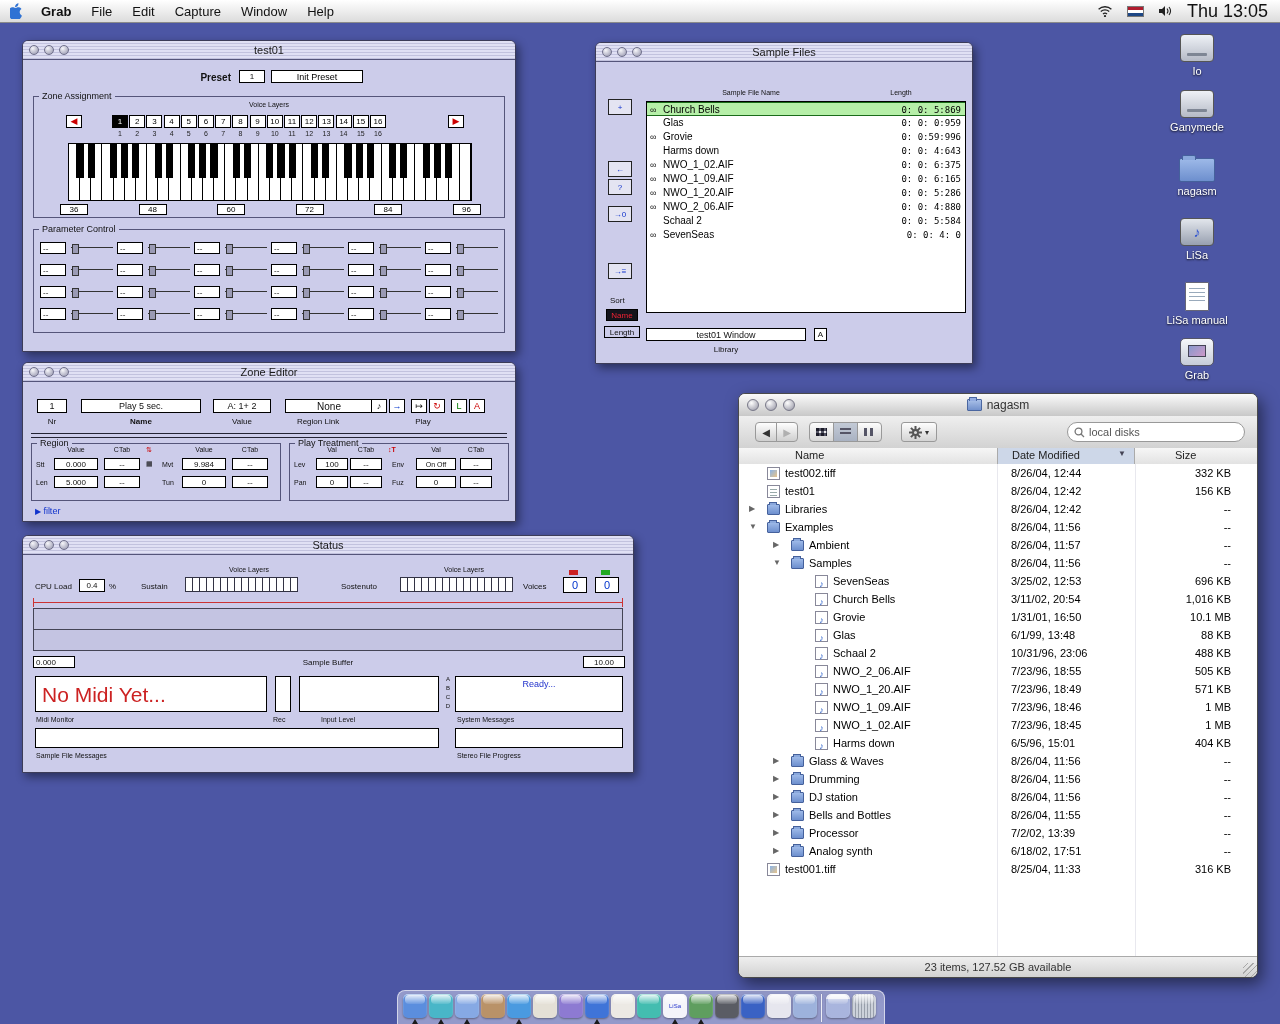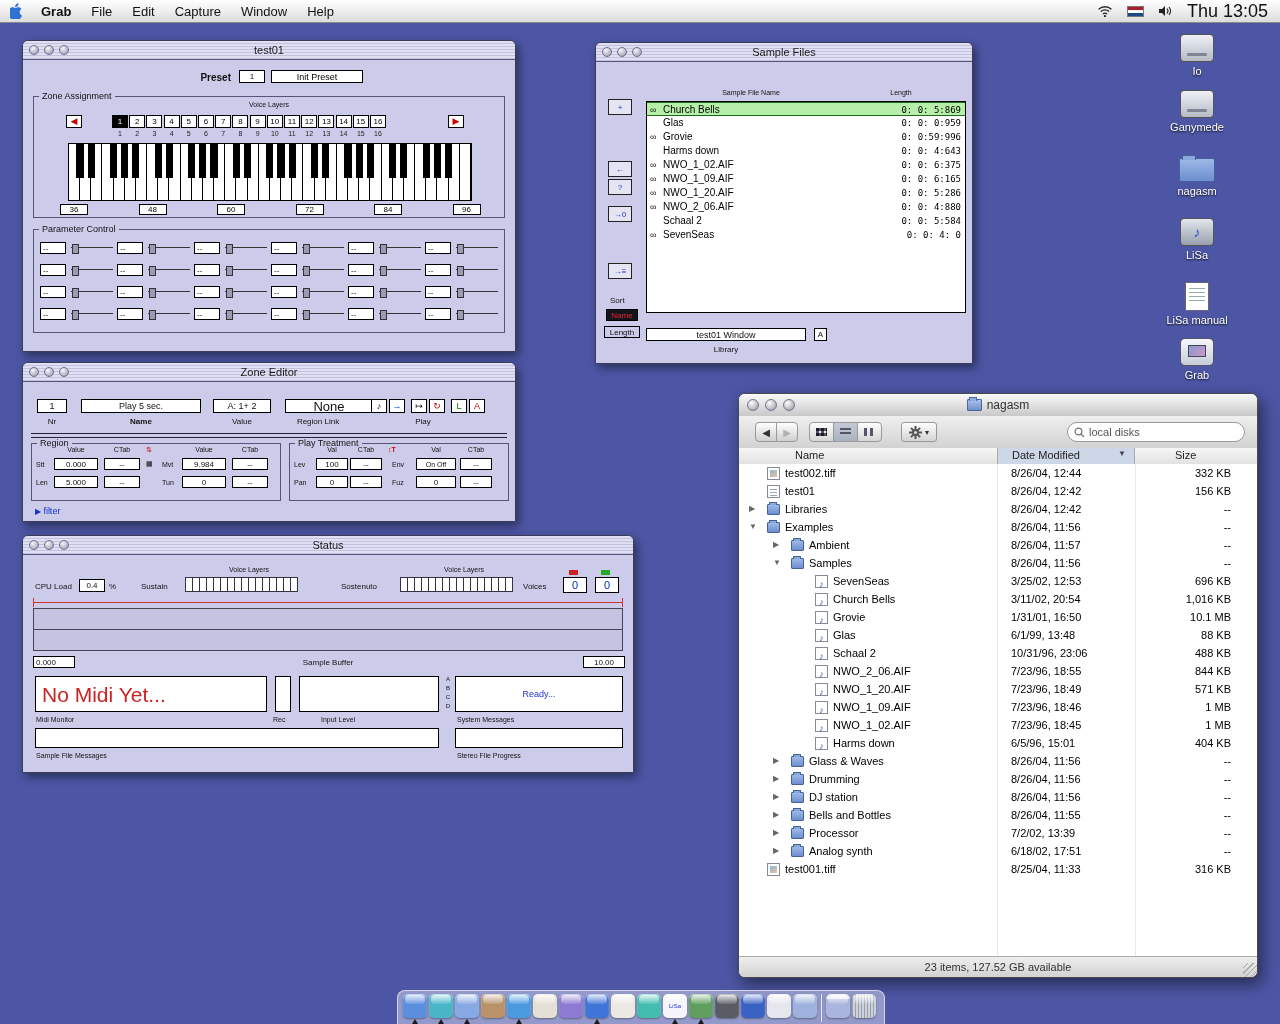--- a/index.html
+++ b/index.html
@@ -497,21 +497,21 @@
       <span class="tbtn"></span>
       <span class="tbtn"></span>
       <span class="tbtn"></span>
     </span>
     <span>Zone Editor</span>
   </div>
 
   <span class="fld" style="left:14px;top:36px;width:30px;height:14px;font-size:9px">1</span>
   <span class="fld" style="left:58px;top:36px;width:120px;height:14px;font-size:9px">Play 5 sec.</span>
   <span class="fld" style="left:190px;top:36px;width:58px;height:14px;font-size:9px">A: 1+ 2</span>
-  <span class="fld" style="left:262px;top:36px;width:88px;height:14px;font-size:13px">None</span>
+  <span class="fld" style="left:262px;top:36px;width:88px;height:14px;font-size:10px">None</span>
 
   <span class="picbtn pic0" style="left:348px;top:36px">♪</span>
   <span class="picbtn pic1" style="left:366px;top:36px">→</span>
   <span class="picbtn pic2" style="left:388px;top:36px">↦</span>
   <span class="picbtn pic3" style="left:406px;top:36px">↻</span>
   <span class="picbtn pic4" style="left:428px;top:36px">L</span>
   <span class="picbtn pic5" style="left:446px;top:36px">A</span>
 
   <span class="lbl sm cen" style="left:14px;top:54px;width:30px">Nr</span>
   <span class="lbl sm cen" style="left:58px;top:54px;width:120px;font-weight:bold">Name</span>
@@ -654,21 +654,21 @@
   <span class="lbl xs" style="left:298px;top:180px">Input Level</span>
 
   <div id="abcd" style="left:420px;top:139px">
       <div>A</div>
       <div>B</div>
       <div>C</div>
       <div>D</div>
     </div>
 
   <div class="fld" style="left:432px;top:140px;width:168px;height:36px;align-items:flex-start;justify-content:center">
-    <span style="color:#23c;font-size:9px;padding-top:12px">Ready...</span>
+    <span style="color:#23c;font-size:9px;padding-top:2px">Ready...</span>
   </div>
   <span class="lbl xs" style="left:434px;top:180px">System Messages</span>
 
   <div class="fld" style="left:12px;top:192px;width:404px;height:20px"></div>
   <span class="lbl xs" style="left:13px;top:216px">Sample File Messages</span>
   <div class="fld" style="left:432px;top:192px;width:168px;height:20px"></div>
   <span class="lbl xs" style="left:434px;top:216px">Stereo File Progress</span>
 </div>
 
 <div class="fwin" style="left:738px;top:393px;width:520px;height:585px">
@@ -790,21 +790,21 @@
       <div class="frow" style="top: 180px;">
         <div class="fi audio" style="left: 76px;"></div>
         <div class="fname" style="left: 94px;">Schaal 2</div>
         <div class="fdate">10/31/96, 23:06</div>
         <div class="fsize">488 KB</div>
       </div>
       <div class="frow" style="top: 198px;">
         <div class="fi audio" style="left: 76px;"></div>
         <div class="fname" style="left: 94px;">NWO_2_06.AIF</div>
         <div class="fdate">7/23/96, 18:55</div>
-        <div class="fsize">844 KB</div>
+        <div class="fsize">505 KB</div>
       </div>
       <div class="frow" style="top: 216px;">
         <div class="fi audio" style="left: 76px;"></div>
         <div class="fname" style="left: 94px;">NWO_1_20.AIF</div>
         <div class="fdate">7/23/96, 18:49</div>
         <div class="fsize">571 KB</div>
       </div>
       <div class="frow" style="top: 234px;">
         <div class="fi audio" style="left: 76px;"></div>
         <div class="fname" style="left: 94px;">NWO_1_09.AIF</div>

